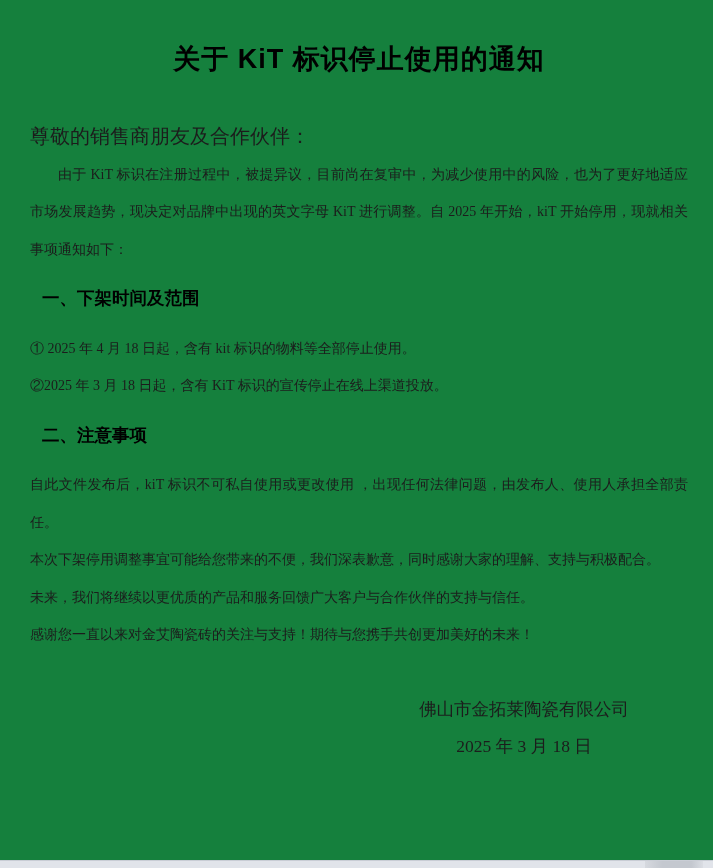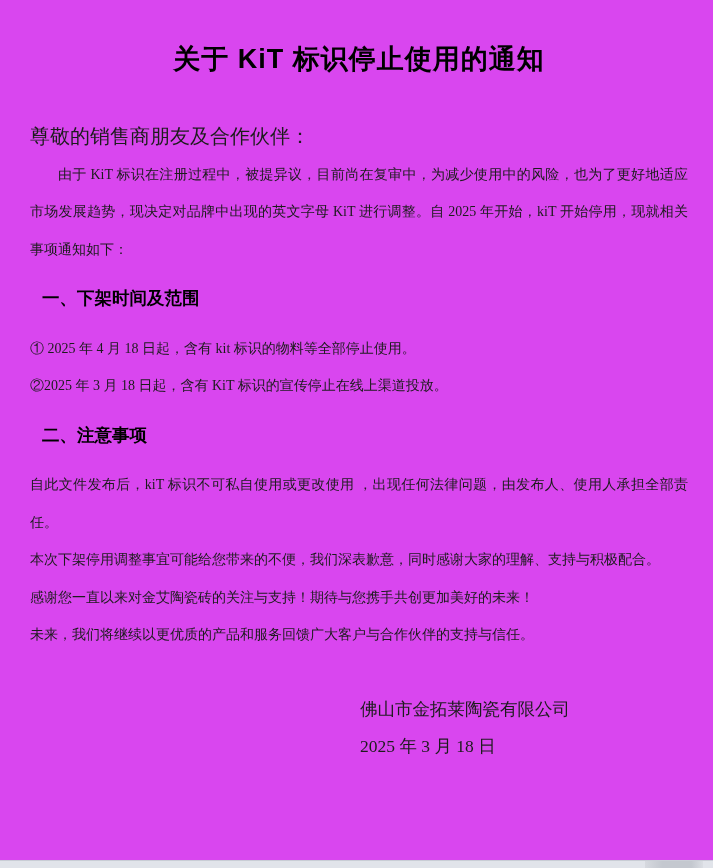--- a/index.html
+++ b/index.html
@@ -4,21 +4,21 @@
 <style>
   html, body {
     margin: 0;
     padding: 0;
     background: #ffffff;
   }
   .page {
     position: relative;
     width: 713px;
     height: 868px;
-    background: #d946ef;
+    background: #15803d;
     overflow: hidden;
     font-family: "Liberation Serif", "DejaVu Serif", serif;
     color: #1c1c1c;
   }
   .doc {
     position: absolute;
     left: 30px;
     right: 25px;
     top: 0;
   }
@@ -51,20 +51,21 @@
     font-family: "Liberation Sans", "DejaVu Sans", sans-serif;
     font-size: 17.5px;
     line-height: 37.5px;
     font-weight: 700;
     color: #000000;
     text-align: left;
   }
   .signature {
     margin-top: 37px;
     margin-left: 330px;
+    text-align: center;
     font-size: 17.5px;
     line-height: 37.5px;
   }
   .signature div {
     margin: 0;
   }
   .taskbar-edge {
     position: absolute;
     left: 0;
     right: 0;
@@ -99,23 +100,23 @@
     <p class="body-text">① 2025 年 4 月 18 日起，含有 kit 标识的物料等全部停止使用。</p>
 
     <p class="body-text">②2025 年 3 月 18 日起，含有 KiT 标识的宣传停止在线上渠道投放。</p>
 
     <h3 class="section-heading">二、注意事项</h3>
 
     <p class="body-text">自此文件发布后，kiT 标识不可私自使用或更改使用 ，出现任何法律问题，由发布人、使用人承担全部责任。</p>
 
     <p class="body-text">本次下架停用调整事宜可能给您带来的不便，我们深表歉意，同时感谢大家的理解、支持与积极配合。</p>
 
+    <p class="body-text">未来，我们将继续以更优质的产品和服务回馈广大客户与合作伙伴的支持与信任。</p>
+
     <p class="body-text">感谢您一直以来对金艾陶瓷砖的关注与支持！期待与您携手共创更加美好的未来！</p>
-
-    <p class="body-text">未来，我们将继续以更优质的产品和服务回馈广大客户与合作伙伴的支持与信任。</p>
 
     <div class="signature">
       <div>佛山市金拓莱陶瓷有限公司</div>
       <div>2025 年 3 月 18 日</div>
     </div>
 
   </div>
 
   <div class="taskbar-edge">
     <div class="thumb"></div>

